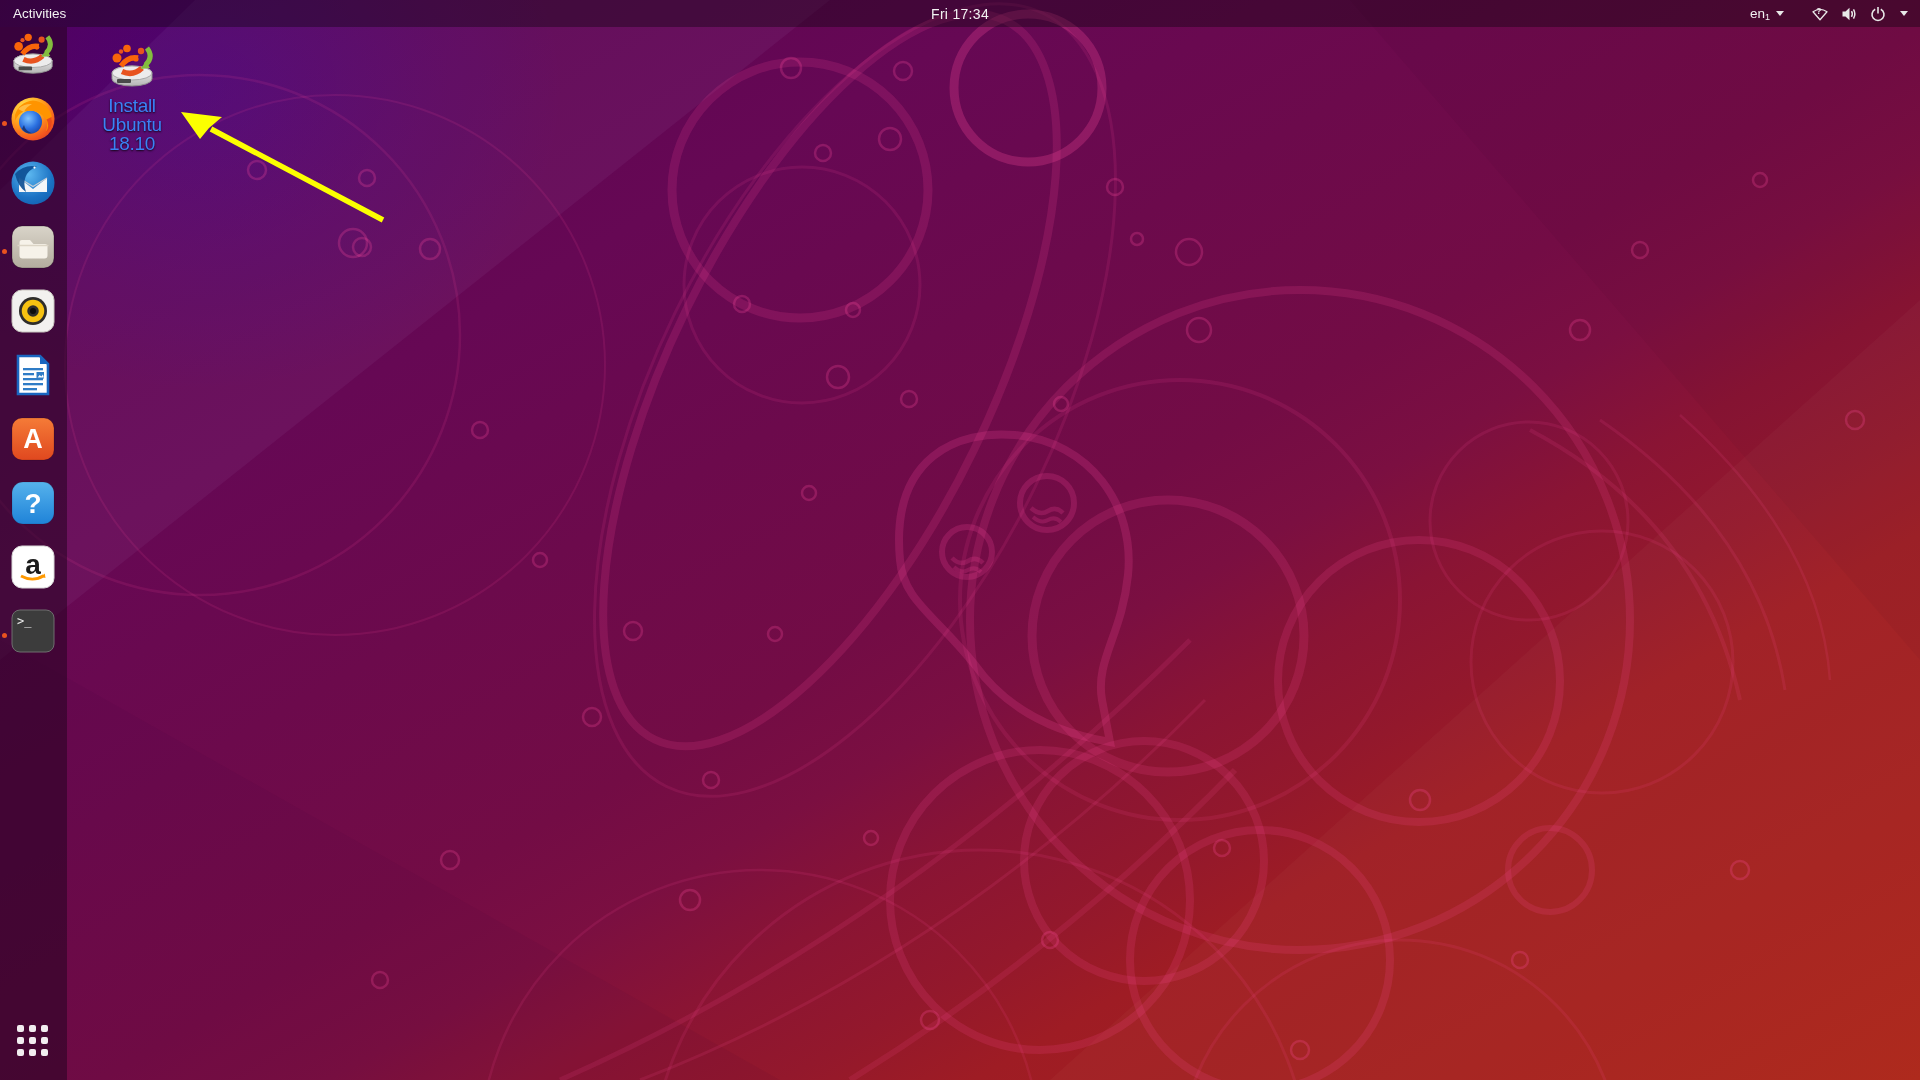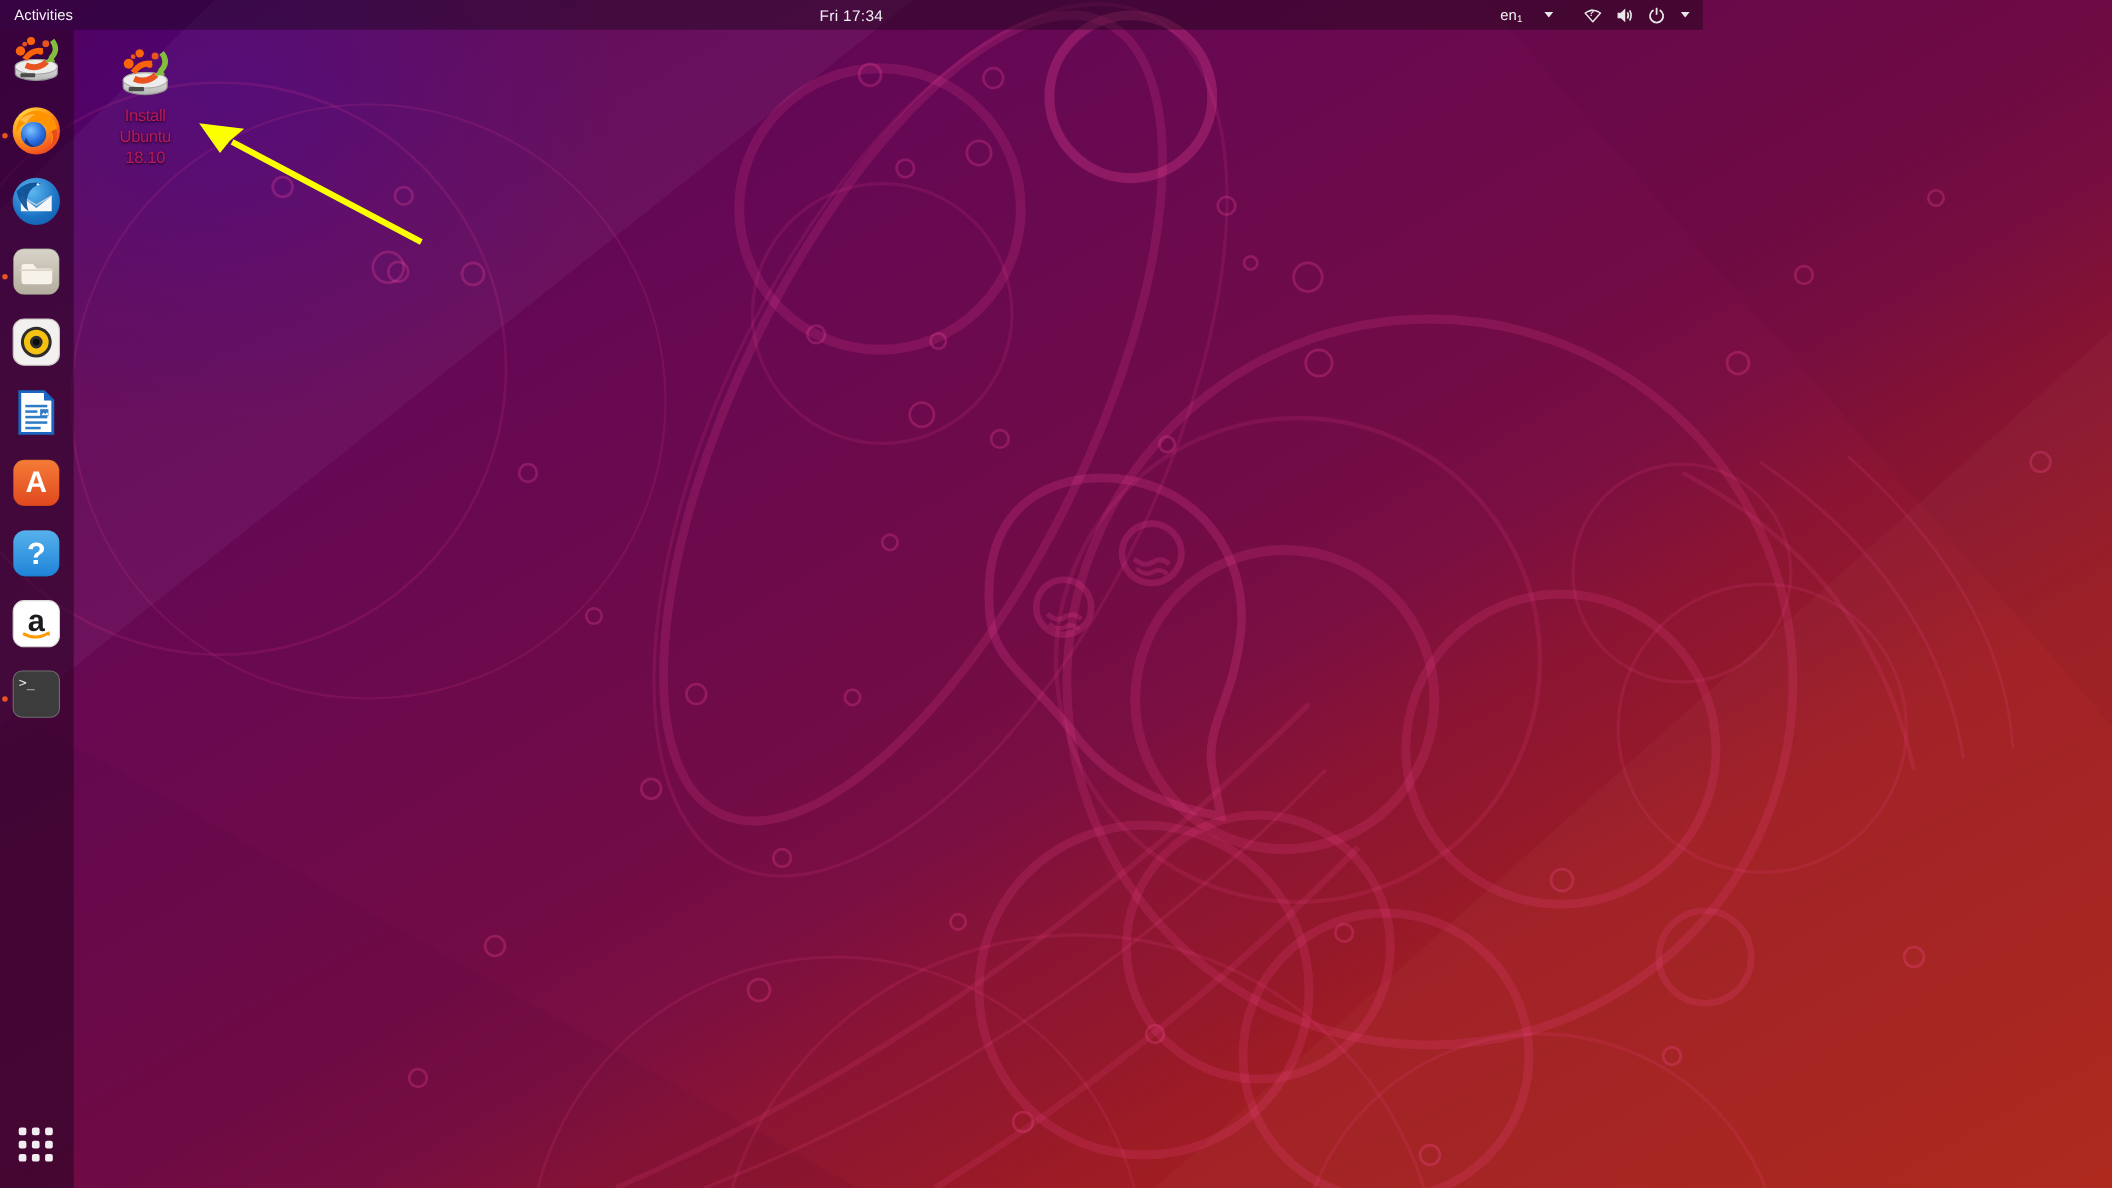--- a/index.html
+++ b/index.html
@@ -3,47 +3,47 @@
 <meta charset="utf-8">
 <style>
   * { margin:0; padding:0; box-sizing:border-box; }
   html,body { width:1920px; height:1080px; overflow:hidden; font-family:"Liberation Sans",sans-serif; }
   #wallpaper { position:absolute; inset:0;
     background:
       radial-gradient(520px 430px at 200px 90px, rgba(30,0,230,0.20), rgba(30,0,230,0) 70%),
       linear-gradient(150deg, #550153 0%, #660854 27%, #6c0a4c 40%, #730c45 52%, #7b0f41 58%, #8a1434 64%, #93182c 70%, #9e1c24 75%, #ac2518 100%);
   }
   #decor { position:absolute; inset:0; }
-  #topbar { position:absolute; top:0; left:0; width:1548px; height:27px;
+  #topbar { position:absolute; top:0; left:0; width:1920px; height:27px;
     background:rgba(12,6,12,0.38); color:#f2f2f2; font-size:13.5px; z-index:5; }
   #activities { position:absolute; left:0; top:0; height:27px; padding:0 13px;
     display:flex; align-items:center; }
   #clock { position:absolute; left:50%; top:0; height:27px; transform:translateX(-50%);
     display:flex; align-items:center; font-weight:normal; font-size:14px; letter-spacing:0.3px; }
   #indicators { position:absolute; right:0; top:0; height:27px; display:flex;
     align-items:center; padding-right:12px; }
-  .kbd { display:flex; align-items:flex-start; margin-right:20px; }
+  .kbd { display:flex; align-items:flex-start; margin-right:6px; }
   .kbd .sub { font-size:9px; margin-top:6px; }
   .chev { width:0; height:0; border-left:4.5px solid transparent; border-right:4.5px solid transparent;
     border-top:5px solid #e8e8e8; display:inline-block; }
   .tray-icon { margin-left:12px; display:flex; align-items:center; }
   .tray-icon.net { margin-left:27px; }
   #dock { position:absolute; left:0; top:27px; width:67px; height:1053px;
     background:rgba(42,3,36,0.60); z-index:4; }
   .dock-item { position:absolute; left:9px; width:48px; height:48px; }
   .dock-item svg { position:absolute; left:1px; top:1px; }
   .run-dot { position:absolute; left:-7px; top:26px; width:5px; height:5px;
     border-radius:50%; background:#e8531f; }
   #show-apps { position:absolute; left:17px; top:998px; width:32px; height:32px;
     display:grid; grid-template-columns:repeat(3,7px); grid-template-rows:repeat(3,7px);
     gap:5px; }
   #show-apps span { background:rgba(255,255,255,0.93); border-radius:2px; }
   #desktop-icon { position:absolute; left:100px; top:43px; width:64px; text-align:center; z-index:3; }
   #desktop-icon svg { display:block; margin:0 auto; }
-  #desktop-icon .lbl { margin-top:5px; color:#be185d; font-size:15px; line-height:19px;
+  #desktop-icon .lbl { margin-top:5px; color:#3b82f6; font-size:19px; line-height:19px;
     letter-spacing:-0.3px; text-shadow:0 1px 2px rgba(0,0,0,0.85); }
   #arrow { position:absolute; inset:0; z-index:6; pointer-events:none; }
 </style>
 </head>
 <body>
 
 <div id="wallpaper">
 <svg id="decor" width="1920" height="1080" viewBox="0 0 1920 1080">
 
   <polygon points="195,0 830,0 0,660 0,190" fill="rgba(225,205,255,0.055)"></polygon>

